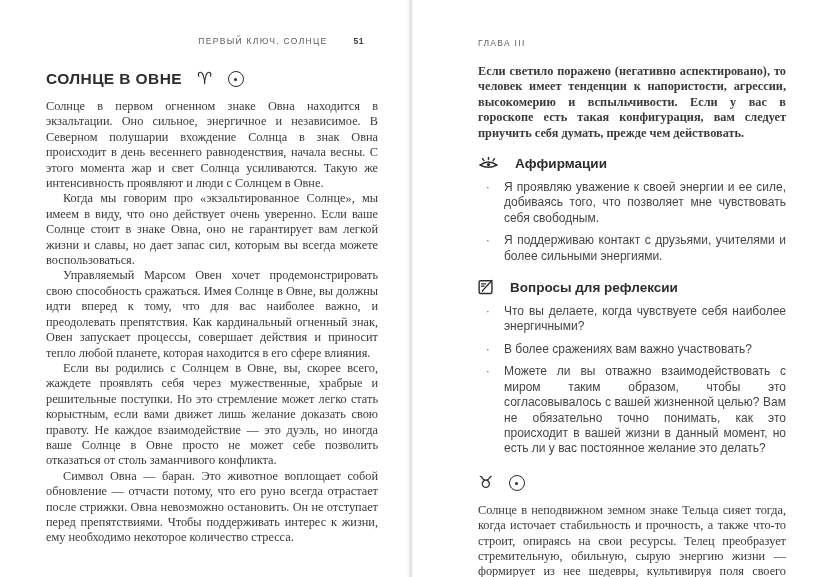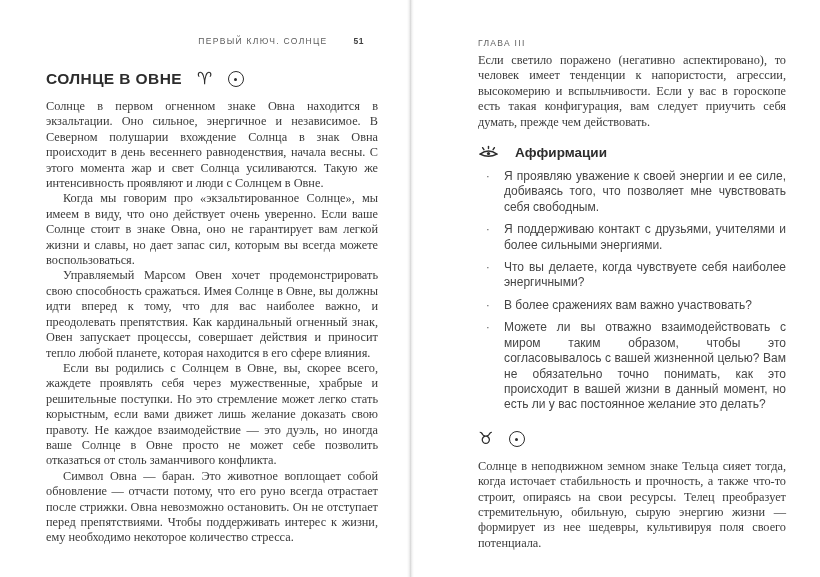--- a/index.html
+++ b/index.html
@@ -40,21 +40,21 @@
     border-radius:50%;display:inline-flex;align-items:center;justify-content:center;
     flex:0 0 auto;
   }
   .sun-dot{width:3px;height:3px;background:#2c2c2c;border-radius:50%;}
   
   .serif{
     font-family:"Liberation Serif",serif;font-size:12.3px;line-height:15.4px;
     color:#3a3a3a;text-align:justify;margin:0;
   }
   .serif.indent{text-indent:17px;}
-  .mt{margin-top:5px;}
+  .mt{margin-top:16px;font-weight:bold;}
   
   .subhead{
     display:flex;align-items:center;gap:16px;margin:15px 0 9px 0;
     font-family:"Liberation Sans",sans-serif;font-weight:bold;
     font-size:13.5px;color:#2d2d2d;
   }
   .subhead .icn{flex:0 0 auto;display:inline-flex;}
   .bullet{display:flex;margin:0 0 7px 0;}
   .bullet .bm{
     flex:0 0 auto;width:18px;margin-left:8px;color:#555;
@@ -118,20 +118,32 @@
 
     <div class="bullet">
       <span class="bm">·</span>
       <span class="bt">Я проявляю уважение к своей энергии и ее силе, добиваясь того, что позволяет мне чувствовать себя свободным.</span>
     </div>
     <div class="bullet">
       <span class="bm">·</span>
       <span class="bt">Я поддерживаю контакт с друзьями, учителями и более сильными энергиями.</span>
     </div>
 
+    <div class="subhead">
+      <span class="icn">
+        <svg class="stroke" width="16" height="16" viewBox="0 0 17 17">
+          <rect x="1.2" y="1.8" width="13.6" height="13.6" rx="1.6"></rect>
+          <line x1="3.8" y1="5.2" x2="8" y2="5.2"></line>
+          <line x1="3.8" y1="7.6" x2="6.4" y2="7.6"></line>
+          <path d="M4.6 12.6 L14.8 1.6"></path>
+          <path d="M4.6 12.6 L3.9 14.1 L5.5 13.5 Z" fill="#2d2d2d" stroke="none"></path>
+        </svg>
+      </span>
+      <span>Вопросы для рефлексии</span>
+    </div>
 
     <div class="bullet">
       <span class="bm">·</span>
       <span class="bt">Что вы делаете, когда чувствуете себя наиболее энергичными?</span>
     </div>
     <div class="bullet">
       <span class="bm">·</span>
       <span class="bt">В более сражениях вам важно участвовать?</span>
     </div>
     <div class="bullet">

